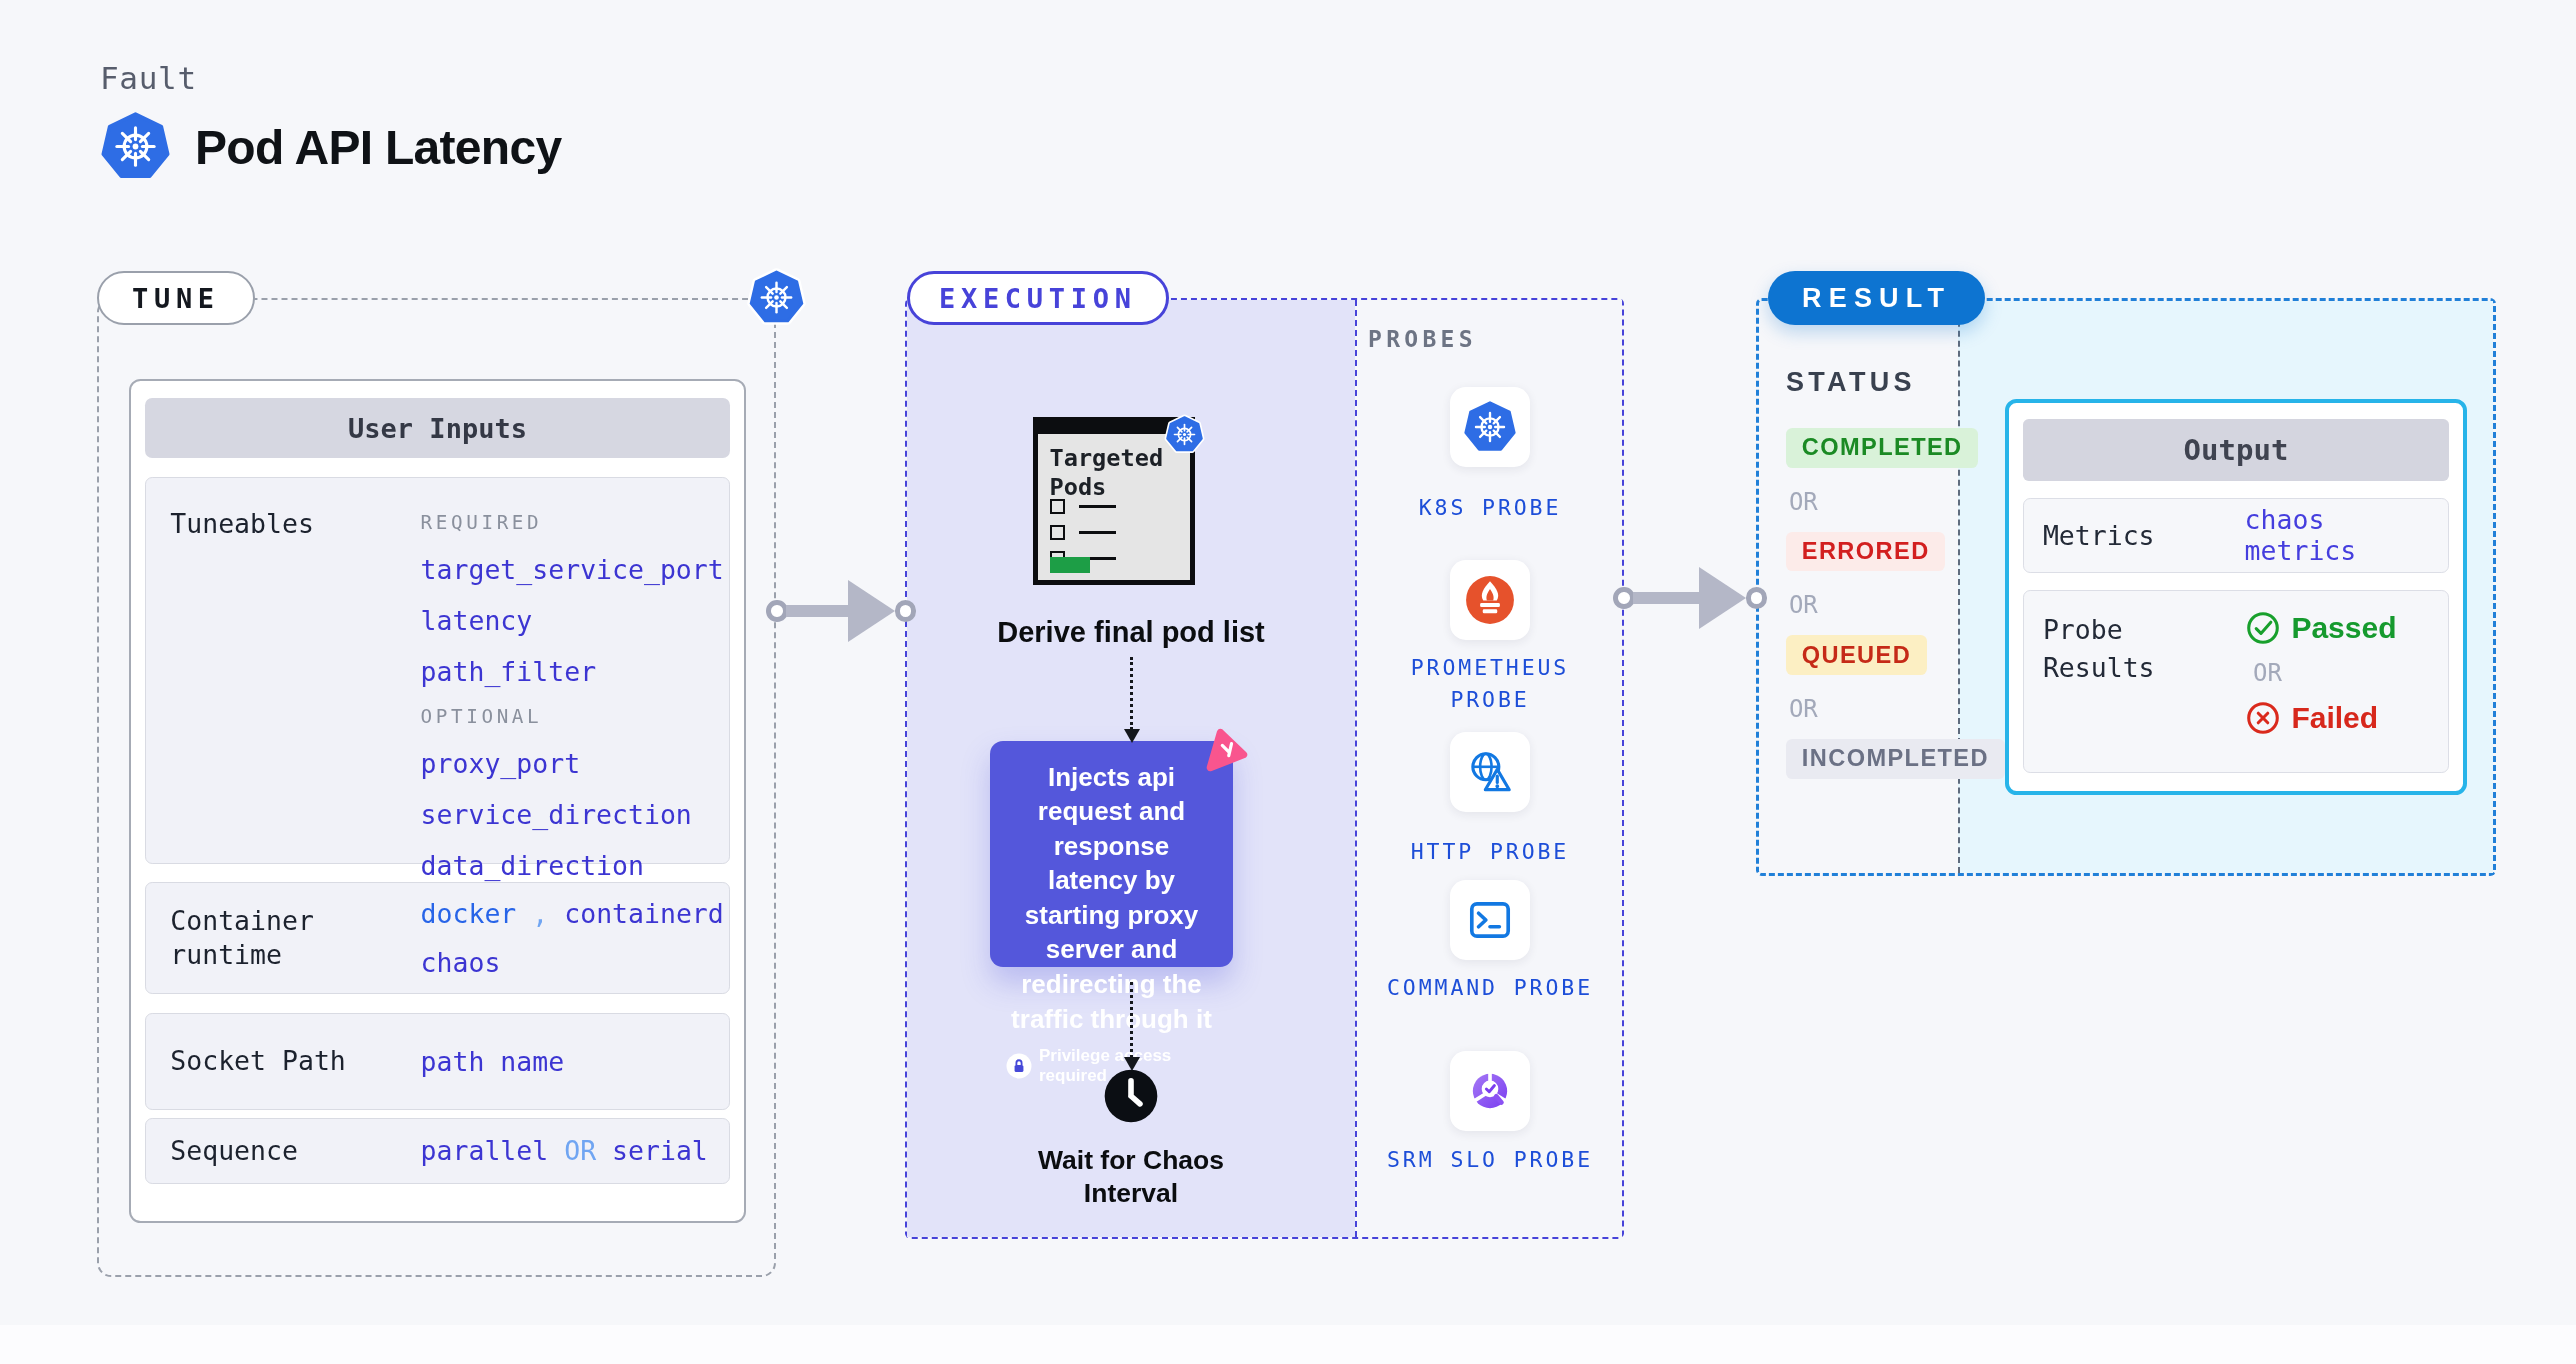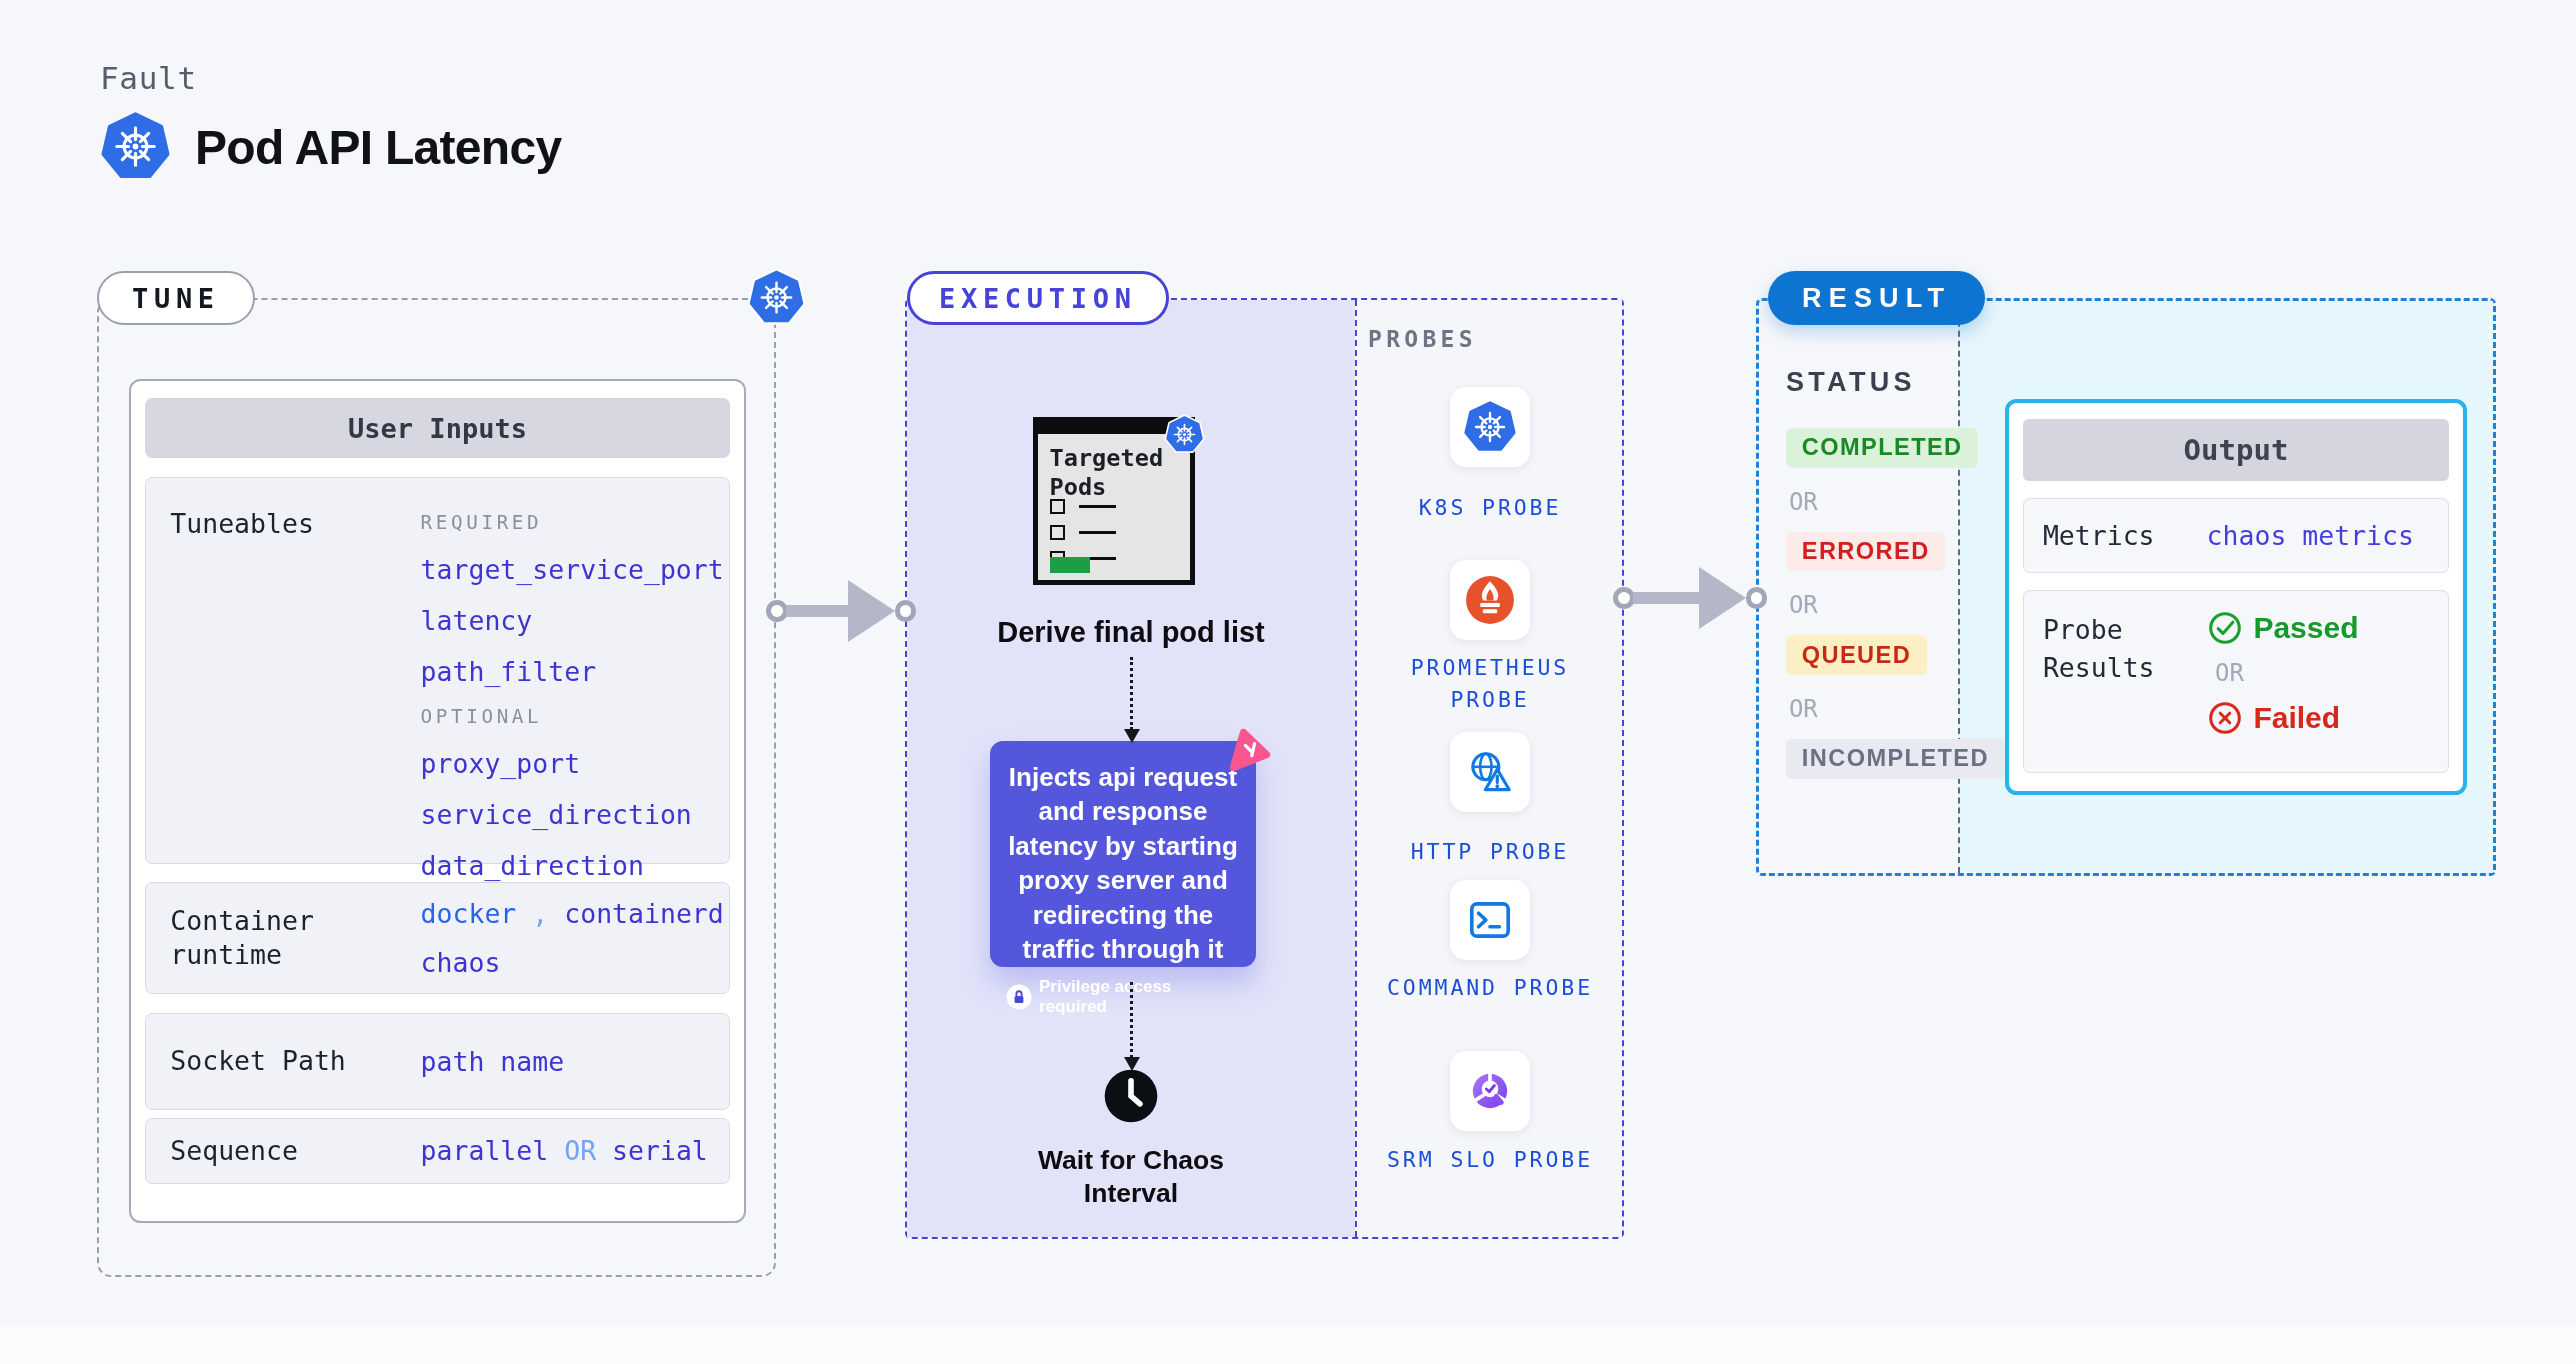--- a/index.html
+++ b/index.html
@@ -74,21 +74,21 @@
   .podrow{left:11.5px;display:flex;align-items:center;}
   .podrow .cbox{width:15px;height:15px;border:2.9px solid #0c0d10;box-sizing:border-box;flex:none;}
   .podrow .cline{width:37px;height:2.9px;background:#0c0d10;margin-left:14.3px;}
   .pods-green{left:11.5px;top:135px;width:40px;height:15.8px;background:#1d9e46;}
   .pods-k8s{right:-15.8px;top:-8.6px;width:43px;height:43px;}
 
   .derive-label{left:0;width:448px;top:316px;text-align:center;font-size:29px;font-weight:800;color:#0b0d10;}
   .dotA{left:223px;top:357px;height:73px;}
   .dotB{left:223px;top:682px;height:76px;}
 
-  .inject-card{left:83px;top:441px;width:266px;height:226px;background:#5457db;border-radius:13px;box-sizing:border-box;
+  .inject-card{left:83px;top:441px;width:243px;height:226px;background:#5457db;border-radius:13px;box-sizing:border-box;
                padding:18.6px 15.8px 0;color:#fff;box-shadow:0 15.8px 29px rgba(84,87,219,.28);}
   .inject-text{font-size:26px;font-weight:700;line-height:1.33;text-align:center;}
   .privilege{display:flex;align-items:center;justify-content:center;margin-top:10px;}
   .privilege .plock{width:26px;height:26px;flex:none;}
   .privilege .ptext{font-size:17px;font-weight:600;margin-left:7.2px;}
   .pink-badge{right:-15.8px;top:-13px;width:46px;height:46px;}
 
   .clock-icon{left:196px;top:768px;width:56px;height:56px;}
   .wait-label{left:106px;width:236px;top:844px;text-align:center;font-size:26.5px;font-weight:800;color:#0b0d10;line-height:1.25;}
 
@@ -106,21 +106,21 @@
   .status-col{left:27px;top:66px;width:179px;display:flex;flex-direction:column;align-items:flex-start;}
   .status-title{font-size:27px;font-weight:800;color:#39414f;letter-spacing:4.3px;margin-bottom:30px;}
   .badge{display:inline-flex;align-items:center;border-radius:6.4px;padding:6.4px 15.8px;
          font-size:23.6px;font-weight:800;letter-spacing:1.4px;margin-bottom:20px;white-space:nowrap;}
   .or-txt{font-size:24px;color:#a3a9ba;margin:0 0 15.8px 2.9px;}
 
   .output-card{left:246px;top:98px;width:462px;height:396px;background:#fff;border:4.3px solid #27b4e9;
                border-radius:11.5px;box-sizing:border-box;padding:15.8px 14.3px;}
   .output-header{height:62px;background:#d4d5df;border-radius:5.7px;display:flex;align-items:center;justify-content:center;
                  font-size:29px;font-weight:700;color:#3f4350;}
-  .out-row{background:#f6f7fa;border:1.4px solid #dcdee6;border-radius:7.2px;box-sizing:border-box;margin-top:17px;display:flex;}
+  .out-row{background:#f6f7fa;border:1.4px solid #dcdee6;border-radius:7.2px;box-sizing:border-box;margin-top:17px;display:flex;gap:38px;}
   .row-metrics{height:75px;align-items:center;padding:0 18.6px;}
   .row-metrics .olabel{font-size:26.5px;color:#232a37;}
   .row-metrics .oval{font-size:26.5px;color:#453ede;margin-left:52px;}
   .row-results{height:183px;padding:20px 18.6px 0;}
   .row-results .olabel{width:165px;flex:none;font-size:26.5px;color:#232a37;line-height:1.45;}
   .res-col{display:flex;flex-direction:column;align-items:flex-start;}
   .res-line{display:flex;align-items:center;}
   .res-line svg{width:34px;height:34px;flex:none;}
   .res-line .rtxt{font-size:30px;font-weight:700;margin-left:11.5px;}
   .rtxt.green{color:#169a2e;}

